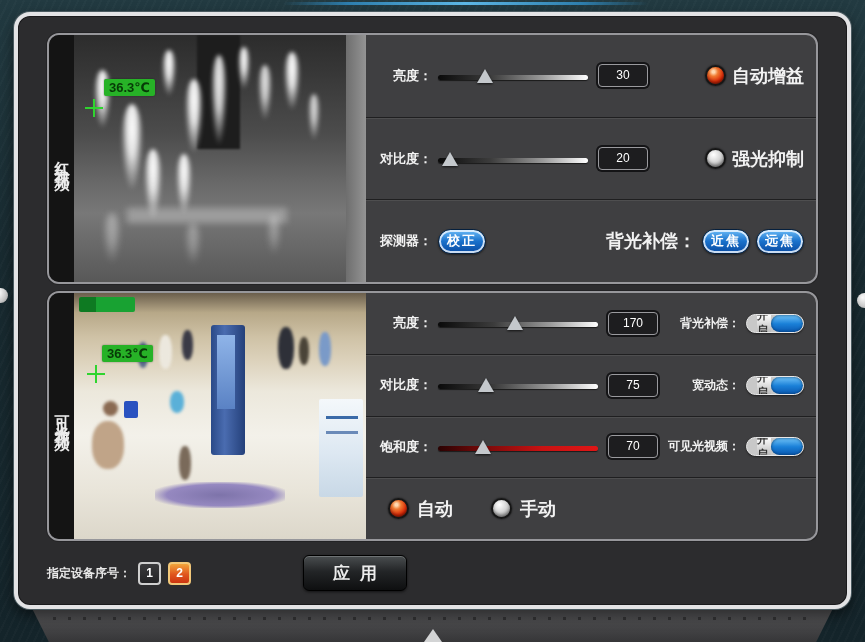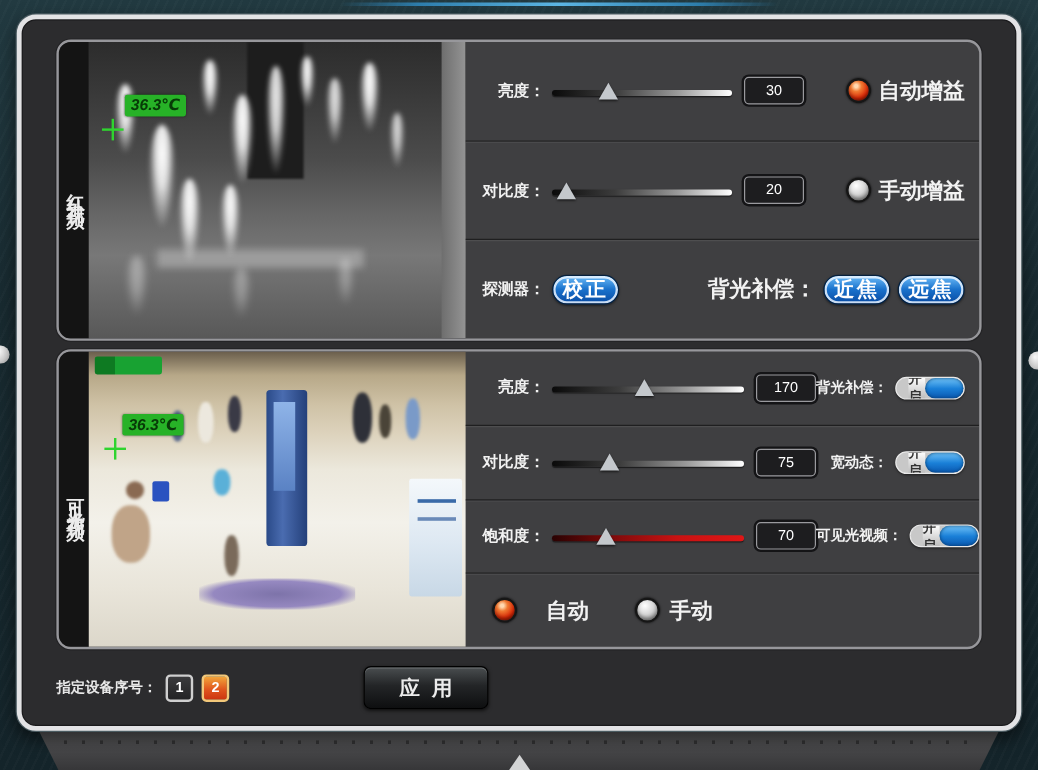--- a/index.html
+++ b/index.html
@@ -27,21 +27,21 @@
     box-shadow:0 0 0 1px #4a5a60,0 6px 14px rgba(0,0,0,.55),inset 0 0 0 1px #1a1a1c;}
 
   
   .panel{position:absolute;left:29px;width:771px;border:2px solid #97979b;border-radius:12px;
     background:#3f3f41;display:flex;overflow:hidden;box-shadow:0 0 0 1px #232325;}
   .panel.ir{top:17px;height:251px;}
   .panel.vis{top:275px;height:250px;}
   .strip{width:25px;background:#141414;display:flex;align-items:center;justify-content:center;flex:none;}
   .strip span{writing-mode:vertical-rl;text-orientation:upright;color:#ececec;font-size:15px;
     font-weight:bold;letter-spacing:5px;}
-  .video{position:relative;width:314px;flex:none;overflow:hidden;font-style:italic;}
+  .video{position:relative;width:292px;flex:none;overflow:hidden;}
   .controls{flex:1;display:flex;flex-direction:column;min-width:0;}
   .row{flex:1;display:flex;align-items:center;padding:0 8px;position:relative;min-width:0;}
   .row + .row{border-top:1px solid rgba(0,0,0,.5);box-shadow:inset 0 1px 0 rgba(255,255,255,.08);}
   .lbl{width:58px;text-align:right;color:#f2f2f2;font-size:13px;font-weight:bold;white-space:nowrap;flex:none;}
   .right{margin-left:auto;display:flex;align-items:center;gap:6px;padding-right:4px;}
 
   
   .slider{position:relative;height:20px;margin-left:6px;flex:none;}
   .ir .slider{width:150px;}
   .vis .slider{width:160px;}
@@ -60,21 +60,21 @@
   .radio{width:21px;height:21px;border-radius:50%;border:2px solid #161616;flex:none;position:relative;
     box-shadow:0 0 2px rgba(0,0,0,.8),inset 0 -2px 3px rgba(0,0,0,.35);}
   .radio.on{background:radial-gradient(circle at 38% 28%,#ffd8b0 0 8%,#f07a32 28%,#da2a08 62%,#7a1202 96%);}
   .radio.off{background:radial-gradient(circle at 38% 28%,#ffffff,#d6d6d6 45%,#8e8e8e 90%);}
   .rlbl{color:#f2f2f2;font-size:18px;font-weight:bold;white-space:nowrap;}
 
   
   .pill{min-width:46px;height:25px;padding:0 8px;border-radius:13px;flex:none;
     background:linear-gradient(180deg,#6cbcf8 0%,#1a72cc 48%,#0a4ea6 95%);
     border:1px solid #05203e;box-shadow:inset 0 0 0 2px rgba(235,245,255,.85),0 1px 2px rgba(0,0,0,.5);
-    color:#fff;font-size:17px;font-weight:bold;letter-spacing:2px;cursor:pointer;}
+    color:#fff;font-size:13px;font-weight:bold;letter-spacing:2px;cursor:pointer;}
 
   
   .toggle{width:58px;height:19px;border-radius:10px;border:1px solid #e8e8e8;background:#c8c8c8;
     display:flex;overflow:hidden;flex:none;box-shadow:0 1px 2px rgba(0,0,0,.5);}
   .tg-txt{flex:1;display:flex;align-items:center;justify-content:center;font-size:11px;color:#333;
     font-weight:bold;background:linear-gradient(180deg,#fdfdfd,#bdbdbd);letter-spacing:0;margin-left:10px;}
   .tg-knob{width:32px;border-radius:9px;background:linear-gradient(180deg,#72c4f8 0%,#1a80d8 52%,#0a58b0 100%);
     box-shadow:inset 0 0 3px #063a6a;}
   .tlbl{color:#f2f2f2;font-size:12px;font-weight:bold;white-space:nowrap;}
 
@@ -162,21 +162,21 @@
         </div>
         <div class="row">
           <span class="lbl">对比度：</span>
           <div class="slider">
             <div class="track"></div>
             <div class="thumb" style="left:8%;"></div>
           </div>
           <div class="valbox">20</div>
           <div class="right">
             <span class="radio off"></span>
-            <span class="rlbl">手动增益</span>
+            <span class="rlbl">强光抑制</span>
           </div>
         </div>
         <div class="row">
           <span class="lbl">探测器：</span>
           <button class="pill" style="margin-left:6px;">校正</button>
           <div class="right">
             <span class="rlbl">背光补偿：</span>
             <button class="pill">近焦</button>
             <button class="pill">远焦</button>
           </div>
@@ -251,21 +251,21 @@
           <div class="right">
             <span class="tlbl">可见光视频：</span>
             <div class="toggle">
               <span class="tg-txt">开启</span>
               <span class="tg-knob"></span>
             </div>
           </div>
         </div>
         <div class="row">
           <span class="radio on" style="margin-left:14px;"></span>
-          <span class="rlbl" style="margin-left:24px;text-align:center;">自动</span>
+          <span class="rlbl" style="margin-left:8px;text-align:center;">自动</span>
           <span class="radio off" style="margin-left:38px;"></span>
           <span class="rlbl" style="margin-left:8px;">手动</span>
         </div>
       </div>
     </section>
 
     <div class="footer">
       <span class="devlbl">指定设备序号：</span>
       <button class="devbtn">1</button>
       <button class="devbtn active">2</button>

